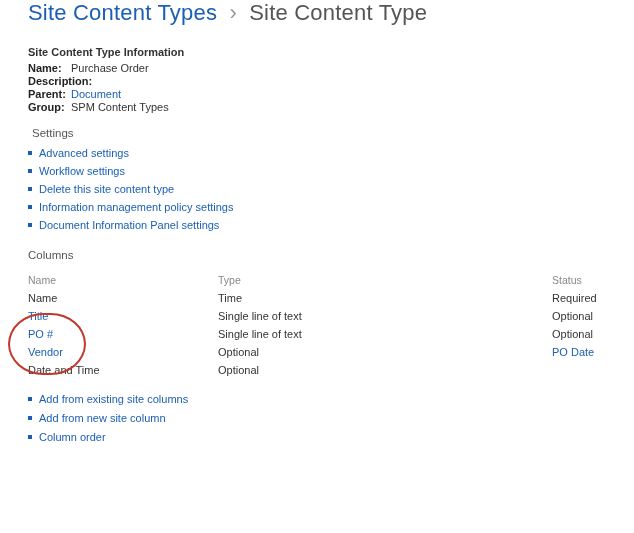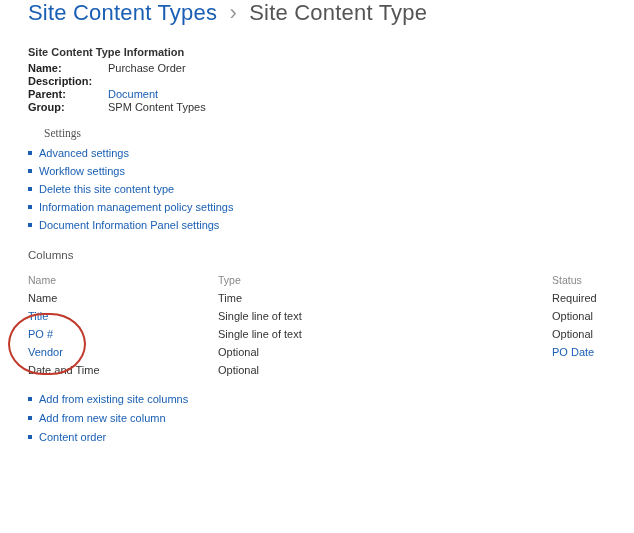--- a/index.html
+++ b/index.html
@@ -16,24 +16,24 @@
     font-size: 22px;
     font-weight: 300;
     color: #555;
     margin: 0 0 20px 0;
     letter-spacing: 0.2px;
   }
   .breadcrumb .sep { color: #999; margin: 0 6px; }
   .info-block { margin: 0 0 14px 0; }
   .info-title { font-weight: 600; color: #333; margin-bottom: 4px; font-size: 11px; }
   .kv { display: flex; margin: 1px 0; font-size: 11px; color: #333; }
-  .kv .k { width: 80px; font-weight: 600; color: #222; }
+  .kv .k { width: 43px; font-weight: 600; color: #222; }
   .kv .v {}
   a.link, .link { color: #1a5fb4; text-decoration: none; cursor: pointer; }
-  .section-label { color: #555; font-size: 11.5px; margin: 10px 0 8px 16px; font-family: Liberation Serif, serif; }
+  .section-label { color: #555; font-size: 11.5px; margin: 10px 0 8px 4px; }
   ul.bullet-links { list-style: none; padding: 0; margin: 0 0 18px 0; }
   ul.bullet-links li { display: flex; align-items: center; margin: 6px 0; }
   ul.bullet-links li .sq { width: 4px; height: 4px; background: #1a5fb4; margin-right: 7px; flex: none; }
   .columns-section { margin-top: 18px; }
   .cols-title { color: #555; font-size: 11.5px; margin-bottom: 10px; }
   .cols-table { width: 100%; display: grid; grid-template-columns: 190px 1fr 70px; font-size: 11px; }
   .cols-table .hdr { color: #888; font-size: 10.5px; padding: 3px 0; }
   .cols-table .cell { padding: 3px 0; color: #333; }
   .cols-table .cell.link { color: #1a5fb4; }
   .action-links { margin-top: 14px; }
@@ -138,18 +138,18 @@
       <div class="row">
           <span class="sq"></span>
           <a class="link">Add from existing site columns</a>
         </div>
       <div class="row">
           <span class="sq"></span>
           <a class="link">Add from new site column</a>
         </div>
       <div class="row">
           <span class="sq"></span>
-          <a class="link">Content order</a>
+          <a class="link">Column order</a>
         </div>
     </div>
   </div>
 
 </div>
 
 </body></html>

